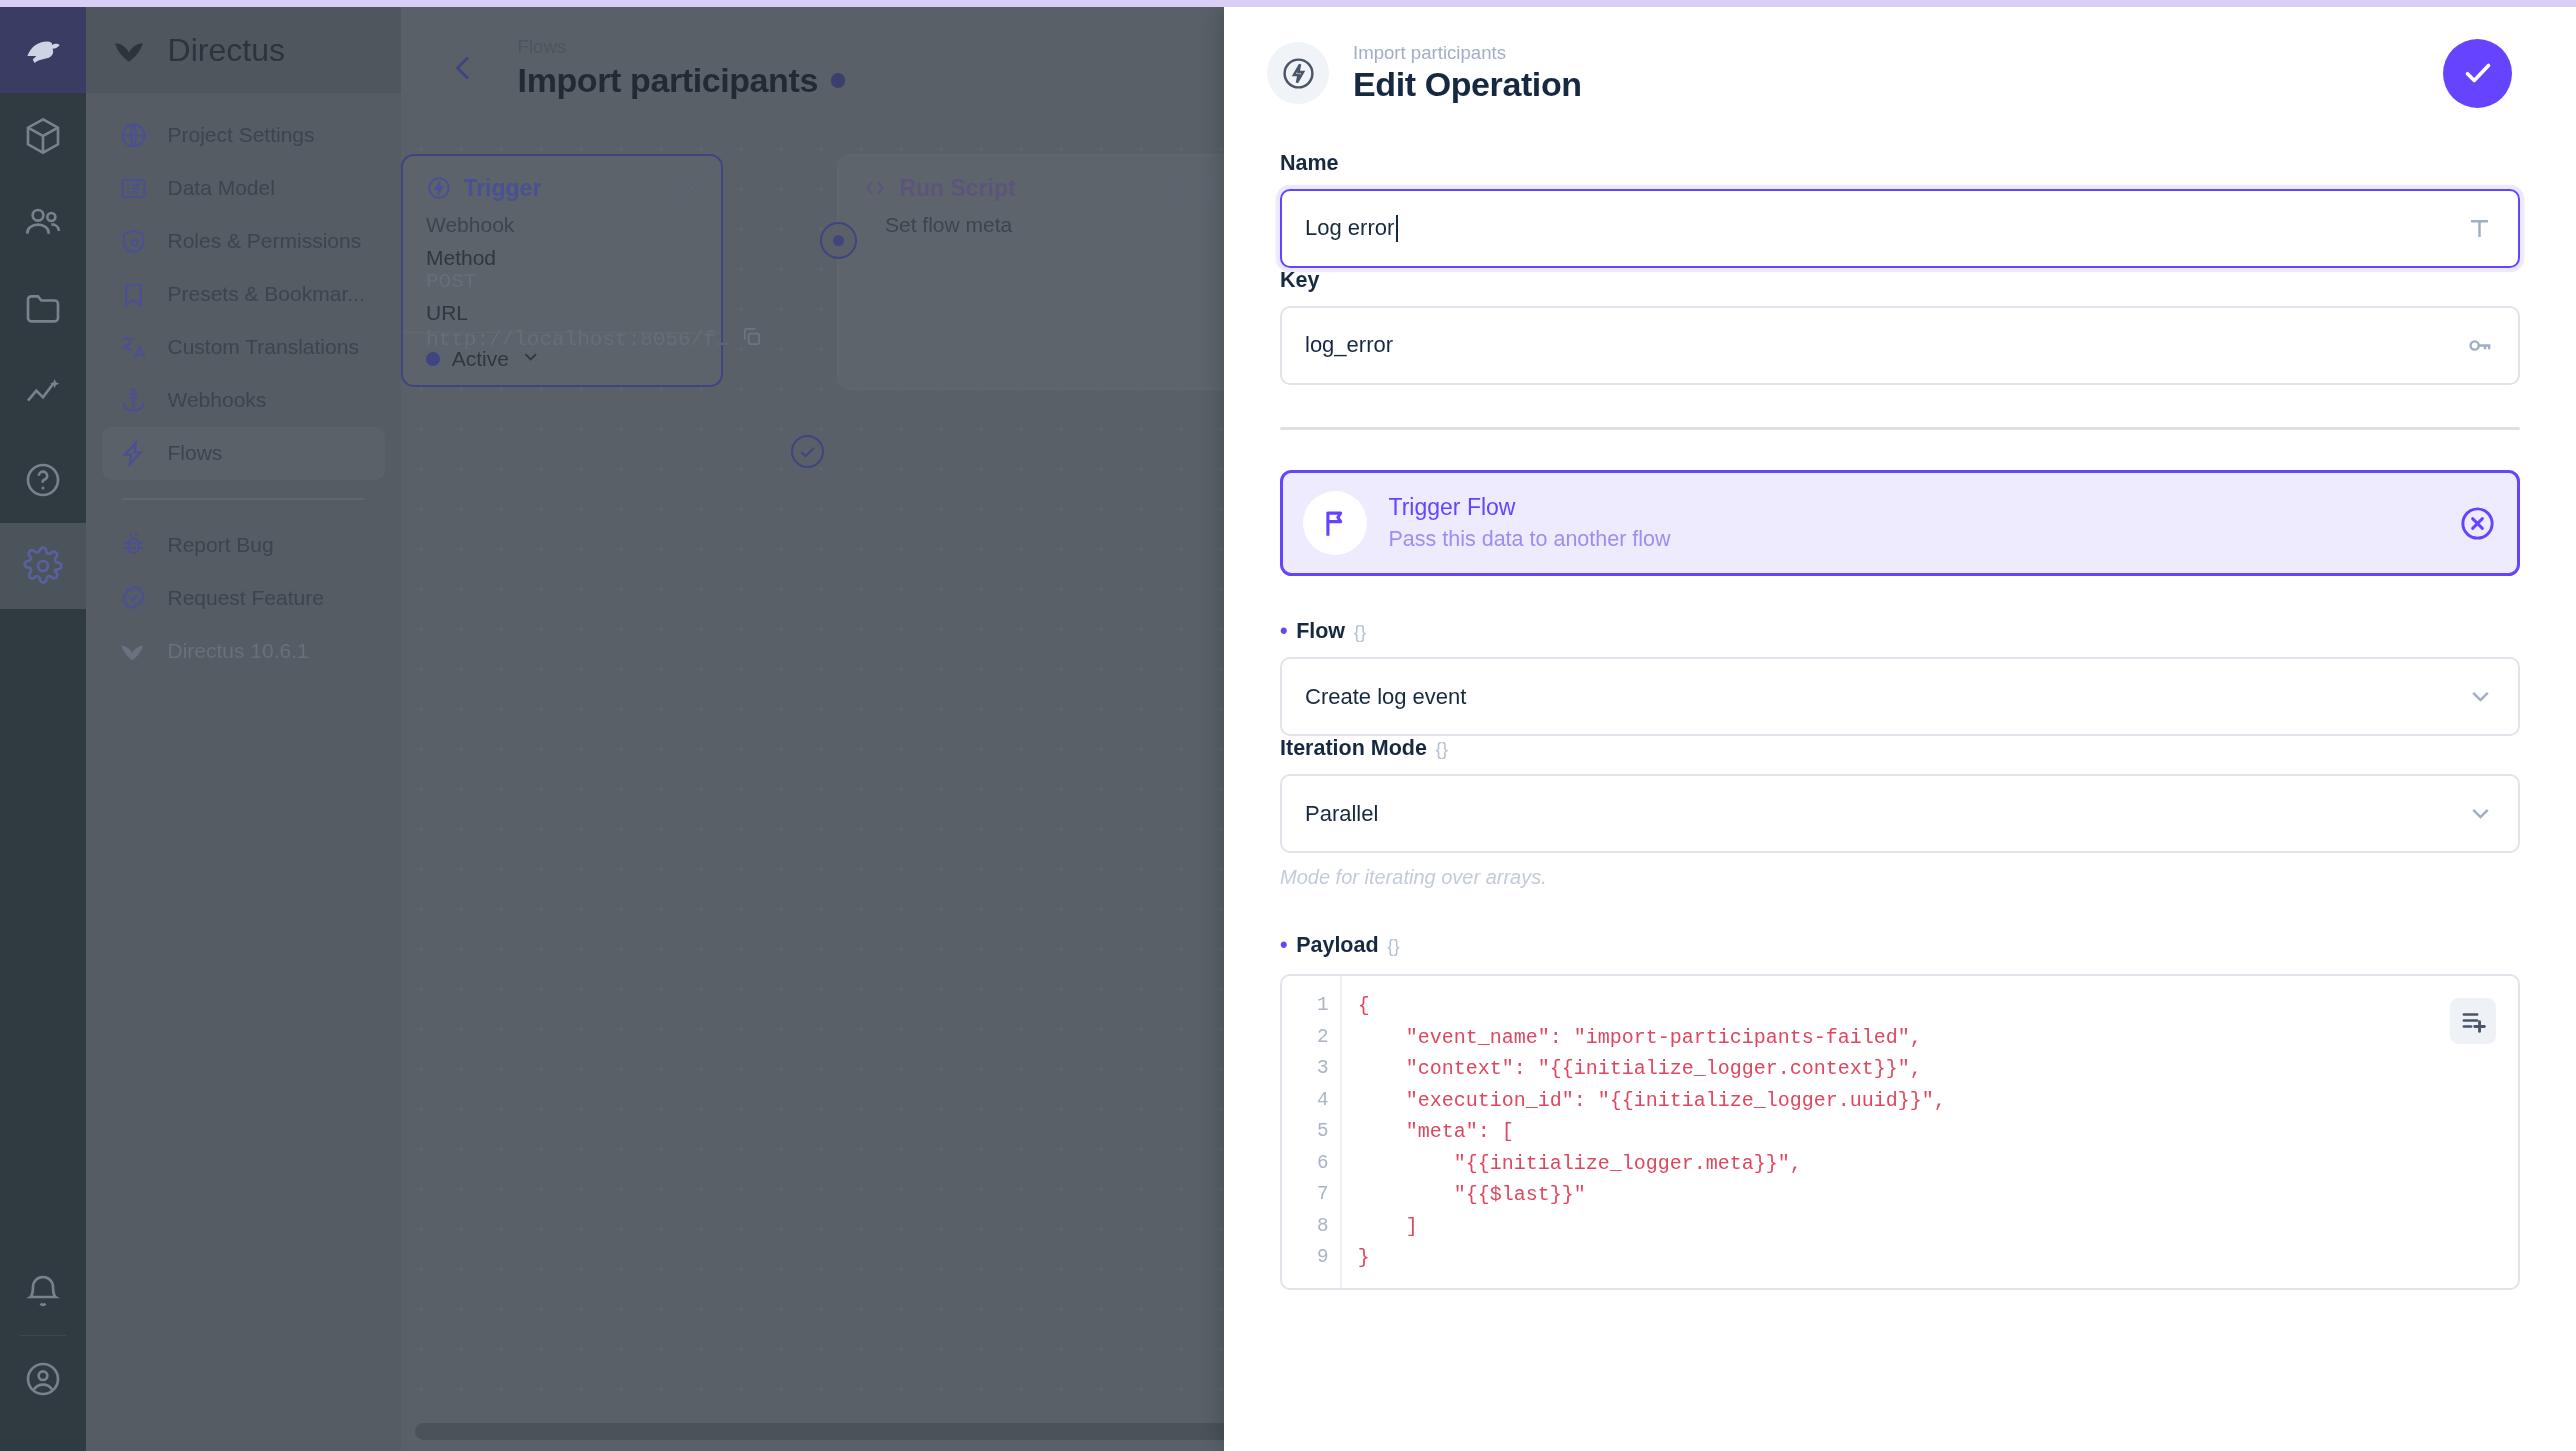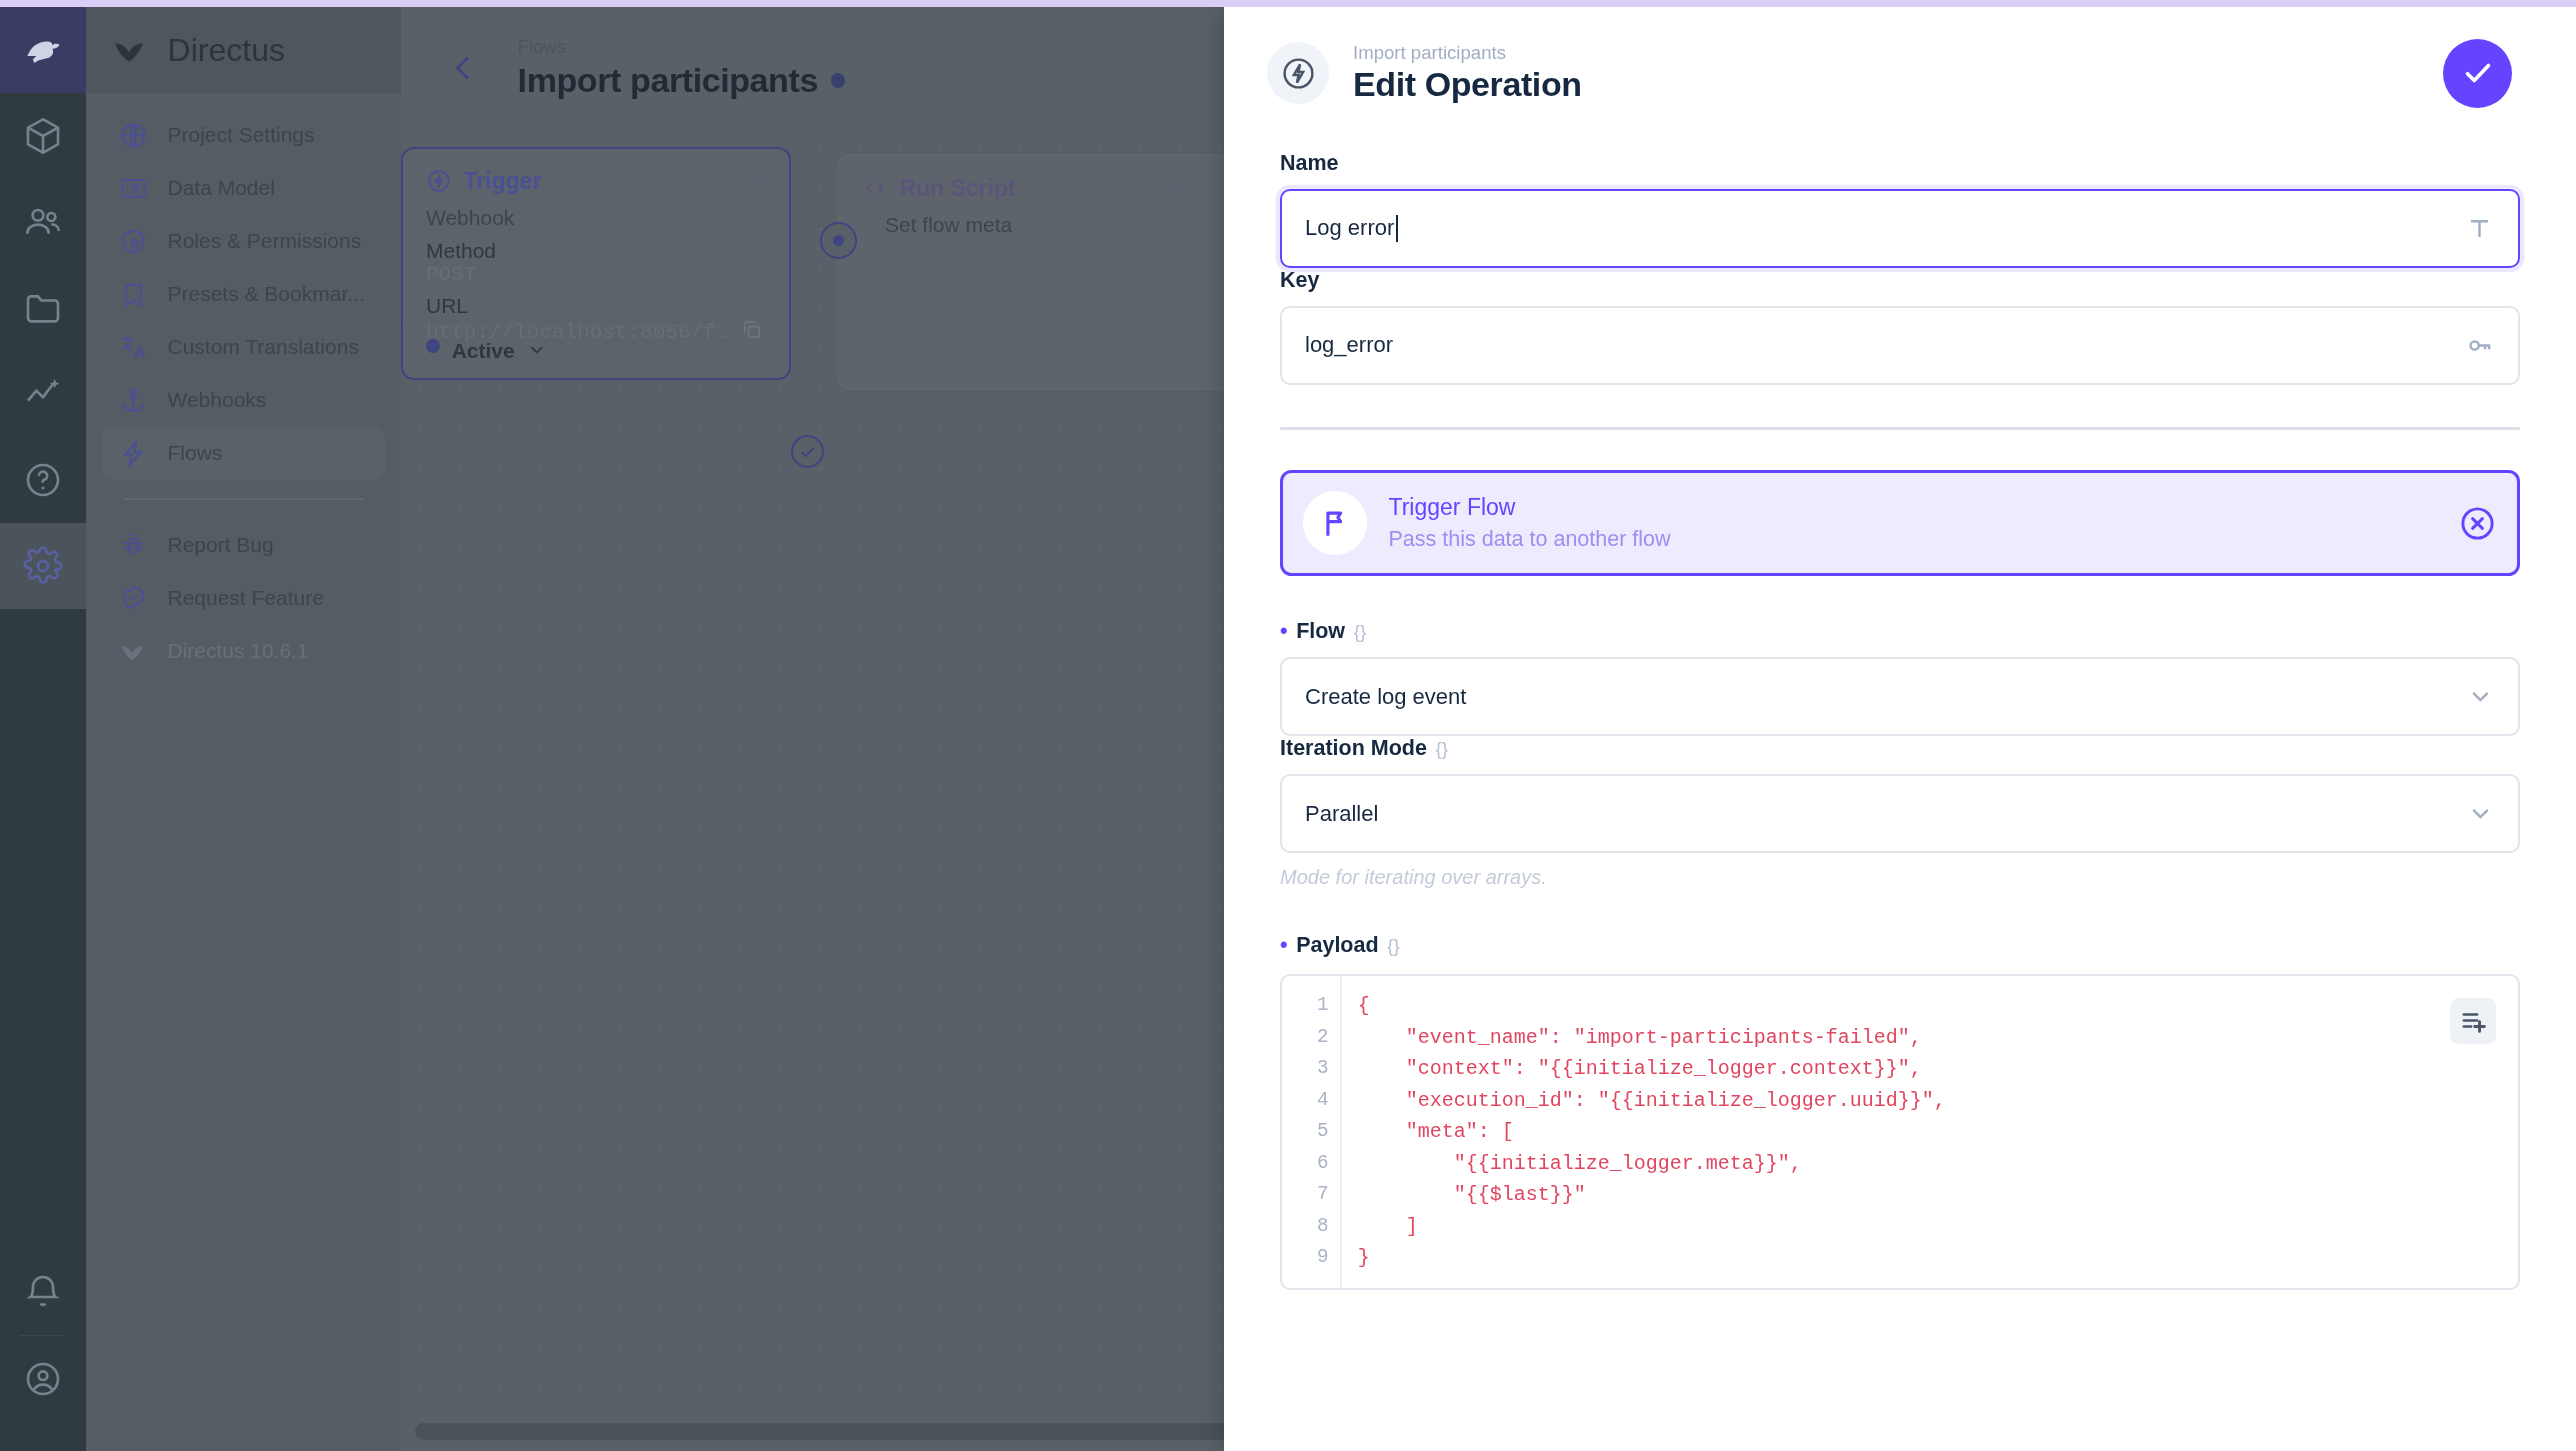--- a/index.html
+++ b/index.html
@@ -117,22 +117,22 @@
   .node-label { font-size: 21px; font-weight: normal; color: #2f383f; }
   .node-value {
     font-size: 21px; color: #666e77;
     font-family: "Liberation Mono", monospace;
     display: flex; align-items: center; gap: 11.4px; margin-bottom: 8.6px;
   }
   .node-value svg { width: 23px; height: 23px; }
   .node-foot {
     position: absolute; left: 0; bottom: 0; width: 100%;
     border-top: 1.4px solid #616870; padding: 13px 23px;
-    display: flex; gap: 11.4px;
-    font-size: 21px; color: #2f383f; font-weight: bold;
+    display: flex; align-items: center; gap: 11.4px;
+    font-size: 21px; color: #2f383f;
   }
   .node-foot .st-dot { width: 14.3px; height: 14.3px; border-radius: 50%; background: #3f4580; }
   .node-foot svg { width: 21.5px; height: 21.5px; }
 
   .port {
     position: absolute; width: 37px; height: 37px; border-radius: 50%;
     border: 2.9px solid #3f4580; background: #596068;
     display: flex; align-items: center; justify-content: center;
   }
   .port i { width: 11.4px; height: 11.4px; border-radius: 50%; background: #3f4580; display: block; }
@@ -443,21 +443,21 @@
         </div>
       </div>
     </div>
 
     <div class="close-btn">
       <svg viewBox="0 0 24 24" fill="none" stroke="#2b3544" stroke-width="2.4" stroke-linecap="round">
           <path d="M6 6l12 12M18 6L6 18"></path>
         </svg>
     </div>
 
-    <div class="node selected" style="left:0px; top:140px; width:390px; height:233px;">
+    <div class="node selected" style="left:0px; top:147px; width:322px; height:233px;">
       <div class="node-title purple">
         <span class="t-ico">
           <svg viewBox="0 0 24 24" fill="none" stroke="#4b4f93" stroke-width="1.8" width="26" height="26">
               <circle cx="12" cy="12" r="9"></circle>
               <path d="M13 6l-4 7h3l-1 5 4-7h-3z"></path>
             </svg>
         </span>
         <span>Trigger</span>
       </div>
       <div class="node-actions">

